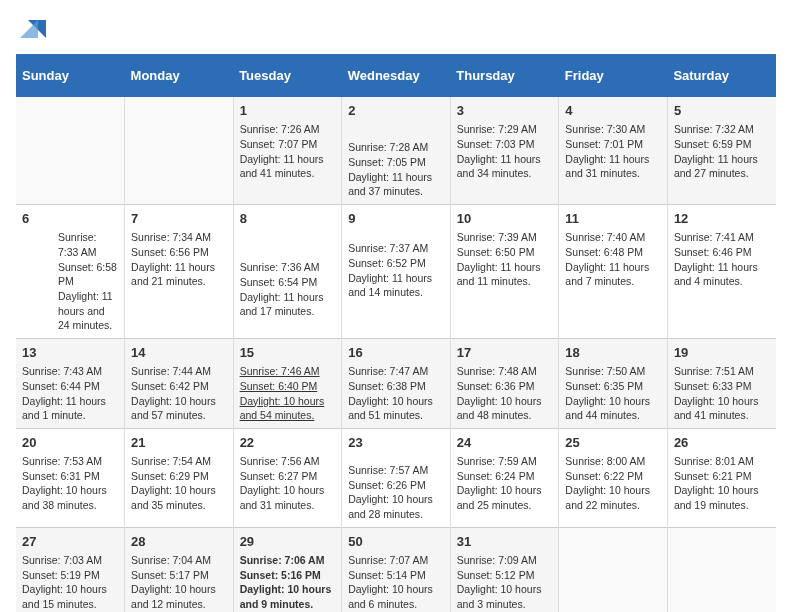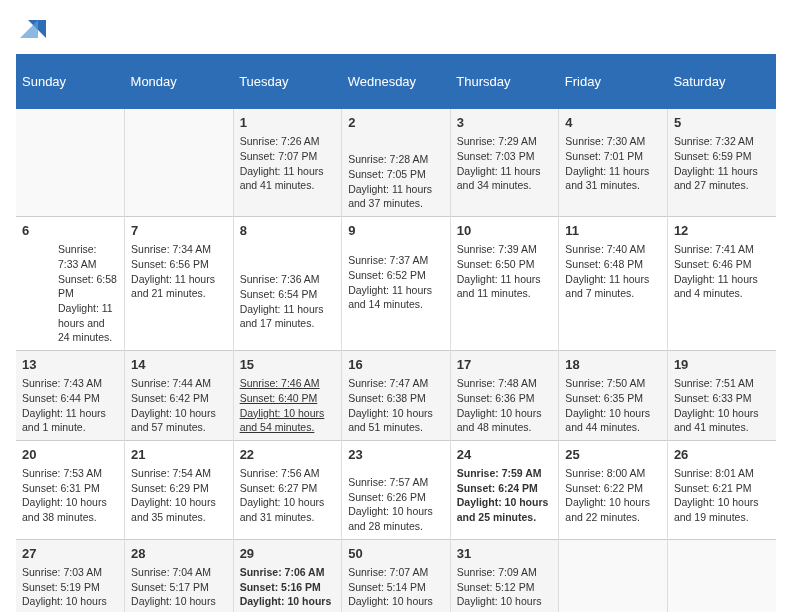--- a/index.html
+++ b/index.html
@@ -45,24 +45,24 @@
       color: #555;
     }
     table {
       width: 100%;
       border-collapse: collapse;
       font-size: 11px;
     }
     thead th {
       background-color: #2d6db5;
       color: #fff;
-      padding: 20px 6px;
+      padding: 14px 6px;
       text-align: left;
       font-size: 13px;
-      font-weight: normal;
+      font-weight: bold;
     }
     tbody tr {
       border-bottom: 1px solid #ccc;
     }
     tbody td {
       vertical-align: top;
       padding: 5px 6px;
       border-right: 1px solid #ddd;
       min-height: 80px;
       color: #333;
@@ -261,21 +261,21 @@
 Daylight: 10 hours and 31 minutes.</div>
         </td>
         <td>
           <span class="day-num">23</span>
           <div class="day-info" style="white-space: pre-line; margin-top: 11px;">Sunrise: 7:57 AM
 Sunset: 6:26 PM
 Daylight: 10 hours and 28 minutes.</div>
         </td>
         <td>
           <span class="day-num">24</span>
-          <div class="day-info" style="white-space: pre-line; font-weight: bold;">Sunrise: 7:59 AM
+          <div class="day-info" style="white-space: pre-line;">Sunrise: 7:59 AM
 Sunset: 6:24 PM
 Daylight: 10 hours and 25 minutes.</div>
         </td>
         <td>
           <span class="day-num">25</span>
           <div class="day-info" style="white-space: pre-line;">Sunrise: 8:00 AM
 Sunset: 6:22 PM
 Daylight: 10 hours and 22 minutes.</div>
         </td>
         <td>

